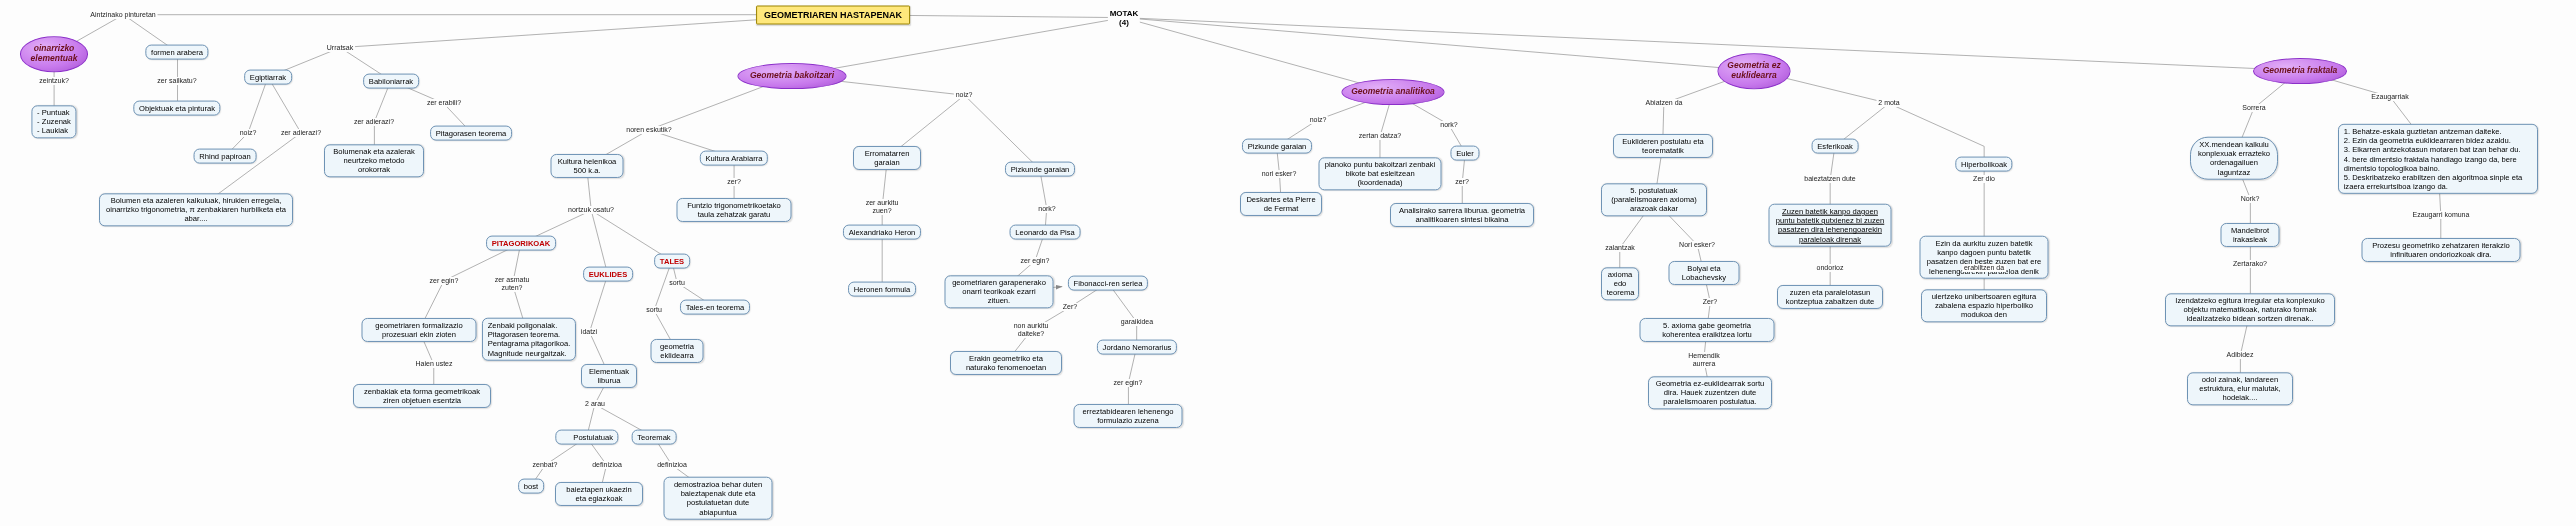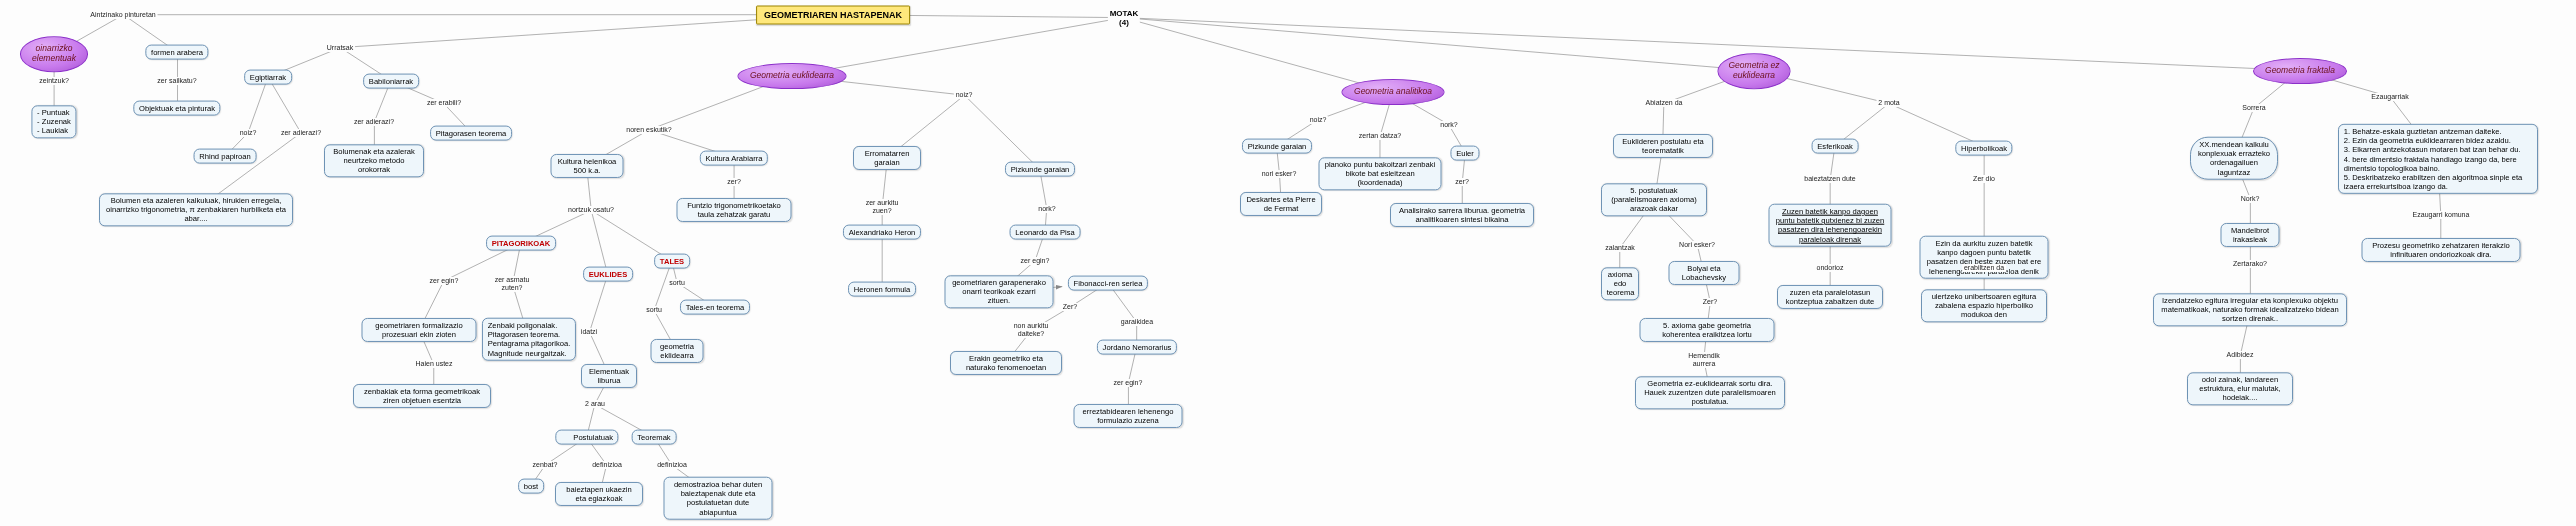--- a/index.html
+++ b/index.html
@@ -11,21 +11,21 @@
         box-sizing:border-box;text-align:center;}
   .box{background:var(--box-bg,#eef6fb);border:0.6px solid var(--box-border,#6e93b5);
        border-radius:5.9px;padding:1.8px 4.7px;font-size:7.6px;line-height:1.22;color:#000;
        box-shadow:0.6px 0.6px 1.2px rgba(0,0,0,.12);}
   .label{font-size:7px;color:var(--label-text,#222);background:#fdfdfd;
          padding:0 1.8px;line-height:1.15;}
   .label.bold{font-weight:bold;font-size:8px;color:#000;}
   .ellipse{background:radial-gradient(ellipse at 35% 30%, #e2aef7 0%,
              var(--ellipse-fill,#c778ec) 60%, #a44fd0 100%);
            border:0.9px solid var(--ellipse-border,#8b2fc9);border-radius:50%;
-           color:var(--ellipse-text,#6b0f1a);font-weight:normal;font-style:italic;
+           color:var(--ellipse-text,#6b0f1a);font-weight:bold;font-style:italic;
            font-size:8.5px;padding:7px 5.9px;line-height:1.15;}
   .title{background:var(--title-bg,#ffe87c);border:0.7px solid #9c8400;font-weight:bold;
          font-size:9px;padding:3.5px 7px;color:#000;border-radius:1.2px;
          box-shadow:0.6px 0.6px 1.2px rgba(0,0,0,.15);}
   .align-left{text-align:left;}
   .red{color:var(--red,#c00000);font-weight:bold;}
 </style>
 </head>
 <body>
 
@@ -168,21 +168,21 @@
     <div class="node box" style="left: 268px; top: 77px;">Egiptiarrak</div>
     <div class="node box" style="left: 391px; top: 81px;">Babiloniarrak</div>
     <div class="node label" style="left: 248px; top: 133px;">noiz?</div>
     <div class="node label" style="left: 301px; top: 133px;">zer adierazi?</div>
     <div class="node box" style="left: 225px; top: 156px;">Rhind papiroan</div>
     <div class="node box" style="left: 374px; top: 161px; width: 100px;">Bolumenak eta azalerak neurtzeko metodo orokorrak</div>
     <div class="node label" style="left: 374px; top: 122px;">zer adierazi?</div>
     <div class="node label" style="left: 444px; top: 103px;">zer erabili?</div>
     <div class="node box" style="left: 471px; top: 133px;">Pitagorasen teorema</div>
     <div class="node box" style="left: 196px; top: 210px; width: 194px;">Bolumen eta azaleren kalkuluak, hirukien erregela, oinarrizko trigonometria, π zenbakiaren hurbilketa eta abar....</div>
-    <div class="node ellipse" style="left: 792px; top: 76px; width: 109px;">Geometria euklidearra</div>
+    <div class="node ellipse" style="left: 792px; top: 76px; width: 109px;">Geometria bakoitzari</div>
     <div class="node ellipse" style="left: 1393px; top: 92px; width: 103px;">Geometria analitikoa</div>
     <div class="node ellipse" style="left: 1754px; top: 71px; width: 73px;">Geometria ez euklidearra</div>
     <div class="node ellipse" style="left: 2300px; top: 71px; width: 94px;">Geometria fraktala</div>
     <div class="node label" style="left: 649px; top: 130px;">noren eskutik?</div>
     <div class="node box" style="left: 587px; top: 166px; width: 73px;">Kultura helenikoa 500 k.a.</div>
     <div class="node box" style="left: 734px; top: 158px;">Kultura Arabiarra</div>
     <div class="node label" style="left: 734px; top: 182px;">zer?</div>
     <div class="node box" style="left: 734px; top: 210px; width: 115px;">Funtzio trigonometrikoetako taula zehatzak garatu</div>
     <div class="node label" style="left: 591px; top: 210px;">nortzuk osatu?</div>
     <div class="node box red" style="left: 521px; top: 243px;">PITAGORIKOAK</div>
@@ -243,38 +243,38 @@
     <div class="node label" style="left: 1664px; top: 103px;">Abiatzen da</div>
     <div class="node box" style="left: 1663px; top: 146px; width: 100px;">Euklideren postulatu eta teorematatik</div>
     <div class="node box" style="left: 1654px; top: 200px; width: 106px;">5. postulatuak (paralelismoaren axioma) arazoak dakar</div>
     <div class="node label" style="left: 1620px; top: 248px;">zalantzak</div>
     <div class="node box" style="left: 1620px; top: 284px; width: 38px;">axioma edo teorema</div>
     <div class="node label" style="left: 1697px; top: 245px;">Nori esker?</div>
     <div class="node box" style="left: 1704px; top: 273px; width: 71px;">Bolyai eta Lobachevsky</div>
     <div class="node label" style="left: 1710px; top: 302px;">Zer?</div>
     <div class="node box" style="left: 1707px; top: 330px; width: 135px;">5. axioma gabe geometria koherentea eraikitzea lortu</div>
     <div class="node label" style="left: 1704px; top: 360px; width: 41px;">Hemendik aurrera</div>
-    <div class="node box" style="left: 1710px; top: 393px; width: 150px;">Geometria ez-euklidearrak sortu dira. Hauek zuzentzen dute paralelismoaren postulatua.</div>
+    <div class="node box" style="left: 1710px; top: 393px; width: 124px;">Geometria ez-euklidearrak sortu dira. Hauek zuzentzen dute paralelismoaren postulatua.</div>
     <div class="node label" style="left: 1889px; top: 103px;">2 mota</div>
     <div class="node box" style="left: 1835px; top: 146px;">Esferikoak</div>
-    <div class="node box" style="left: 1984px; top: 148px; text-align: right;">Hiperbolikoak</div>
+    <div class="node box" style="left: 1984px; top: 164px; text-align: right;">Hiperbolikoak</div>
     <div class="node label" style="left: 1830px; top: 179px;">baieztatzen dute</div>
     <div class="node box" style="left: 1830px; top: 225px; width: 123px; text-decoration: underline;">Zuzen batetik kanpo dagoen puntu batetik gutxienez bi zuzen pasatzen dira lehenengoarekin paraleloak direnak</div>
     <div class="node label" style="left: 1830px; top: 268px;">ondorioz</div>
     <div class="node box" style="left: 1830px; top: 297px; width: 106px;">zuzen eta paralelotasun kontzeptua zabaltzen dute</div>
     <div class="node label" style="left: 1984px; top: 179px;">Zer dio</div>
     <div class="node box" style="left: 1984px; top: 225px; width: 129px; margin-top: 32px;">Ezin da aurkitu zuzen batetik kanpo dagoen puntu batetik pasatzen den beste zuzen bat ere lehenengoarekin paraleloa denik</div>
     <div class="node label" style="left: 1984px; top: 268px;">erabiltzen da</div>
     <div class="node box" style="left: 1984px; top: 306px; width: 126px;">ulertzeko unibertsoaren egitura zabalena espazio hiperboliko modukoa den</div>
     <div class="node label" style="left: 2254px; top: 108px;">Sorrera</div>
     <div class="node box" style="left: 2234px; top: 158px; width: 88px; border-radius: 18px;">XX.mendean kalkulu konplexuak errazteko ordenagailuen laguntzaz</div>
     <div class="node label" style="left: 2250px; top: 199px;">Nork?</div>
     <div class="node box" style="left: 2250px; top: 235px; width: 59px;">Mandelbrot irakasleak</div>
     <div class="node label" style="left: 2250px; top: 264px;">Zertarako?</div>
-    <div class="node box" style="left: 2250px; top: 310px; width: 194px;">Izendatzeko egitura irregular eta konplexuko objektu matematikoak, naturako formak idealizatzeko bidean sortzen direnak..</div>
+    <div class="node box" style="left: 2250px; top: 310px; width: 170px;">Izendatzeko egitura irregular eta konplexuko objektu matematikoak, naturako formak idealizatzeko bidean sortzen direnak..</div>
     <div class="node label" style="left: 2240px; top: 355px;">Adibidez</div>
     <div class="node box" style="left: 2240px; top: 389px; width: 106px;">odol zainak, landareen estruktura, elur malutak, hodeiak....</div>
     <div class="node label" style="left: 2390px; top: 97px;">Ezaugarriak</div>
     <div class="node box align-left" style="left: 2438px; top: 159px; width: 200px;">1. Behatze-eskala guztietan antzeman daiteke.
 2. Ezin da geometria euklidearraren bidez azaldu.
 3. Elkarren antzekotasun motaren bat izan behar du.
 4. bere dimentsio fraktala handiago izango da, bere dimentsio topologikoa baino.
 5. Deskribatzeko erabiltzen den algoritmoa sinple eta izaera errekurtsiboa izango da.</div>
     <div class="node label" style="left: 2441px; top: 215px;">Ezaugarri komuna</div>
     <div class="node box" style="left: 2441px; top: 250px; width: 159px;">Prozesu geometriko zehatzaren iterakzio infinituaren ondoriozkoak dira.</div>

